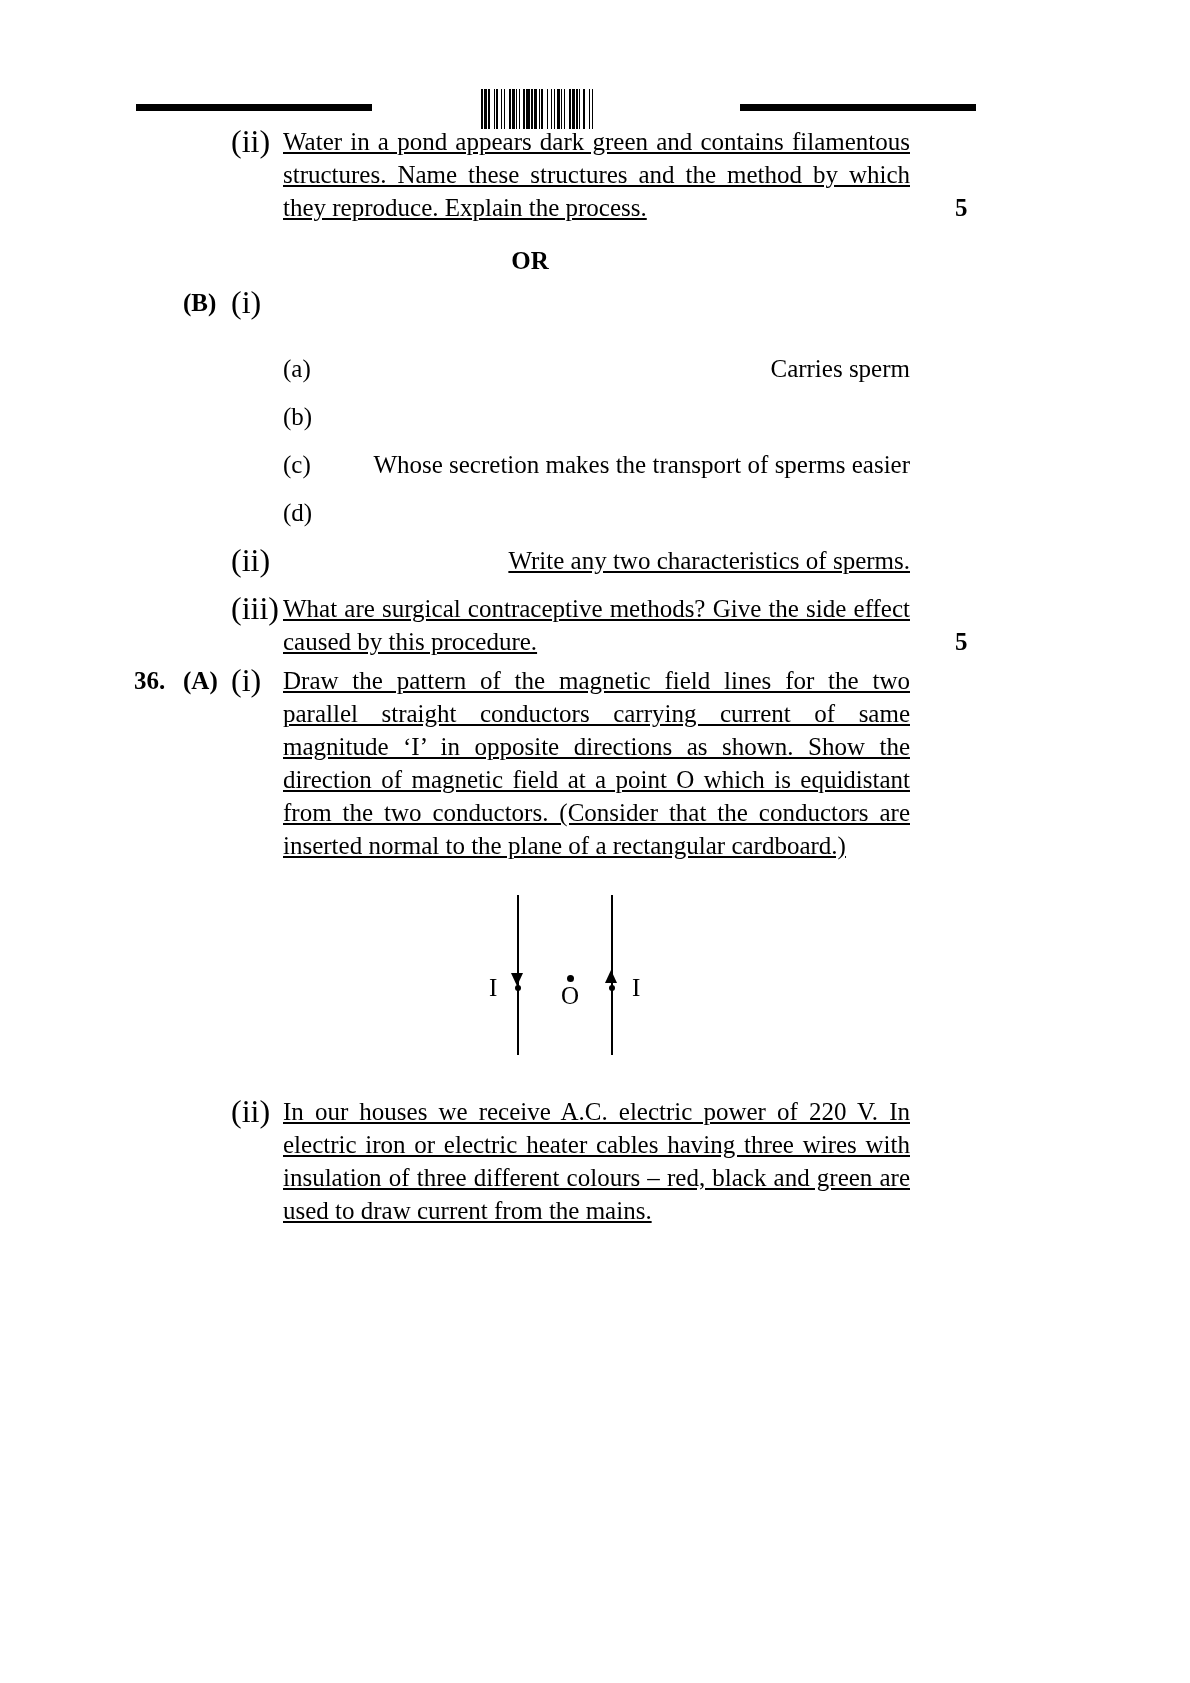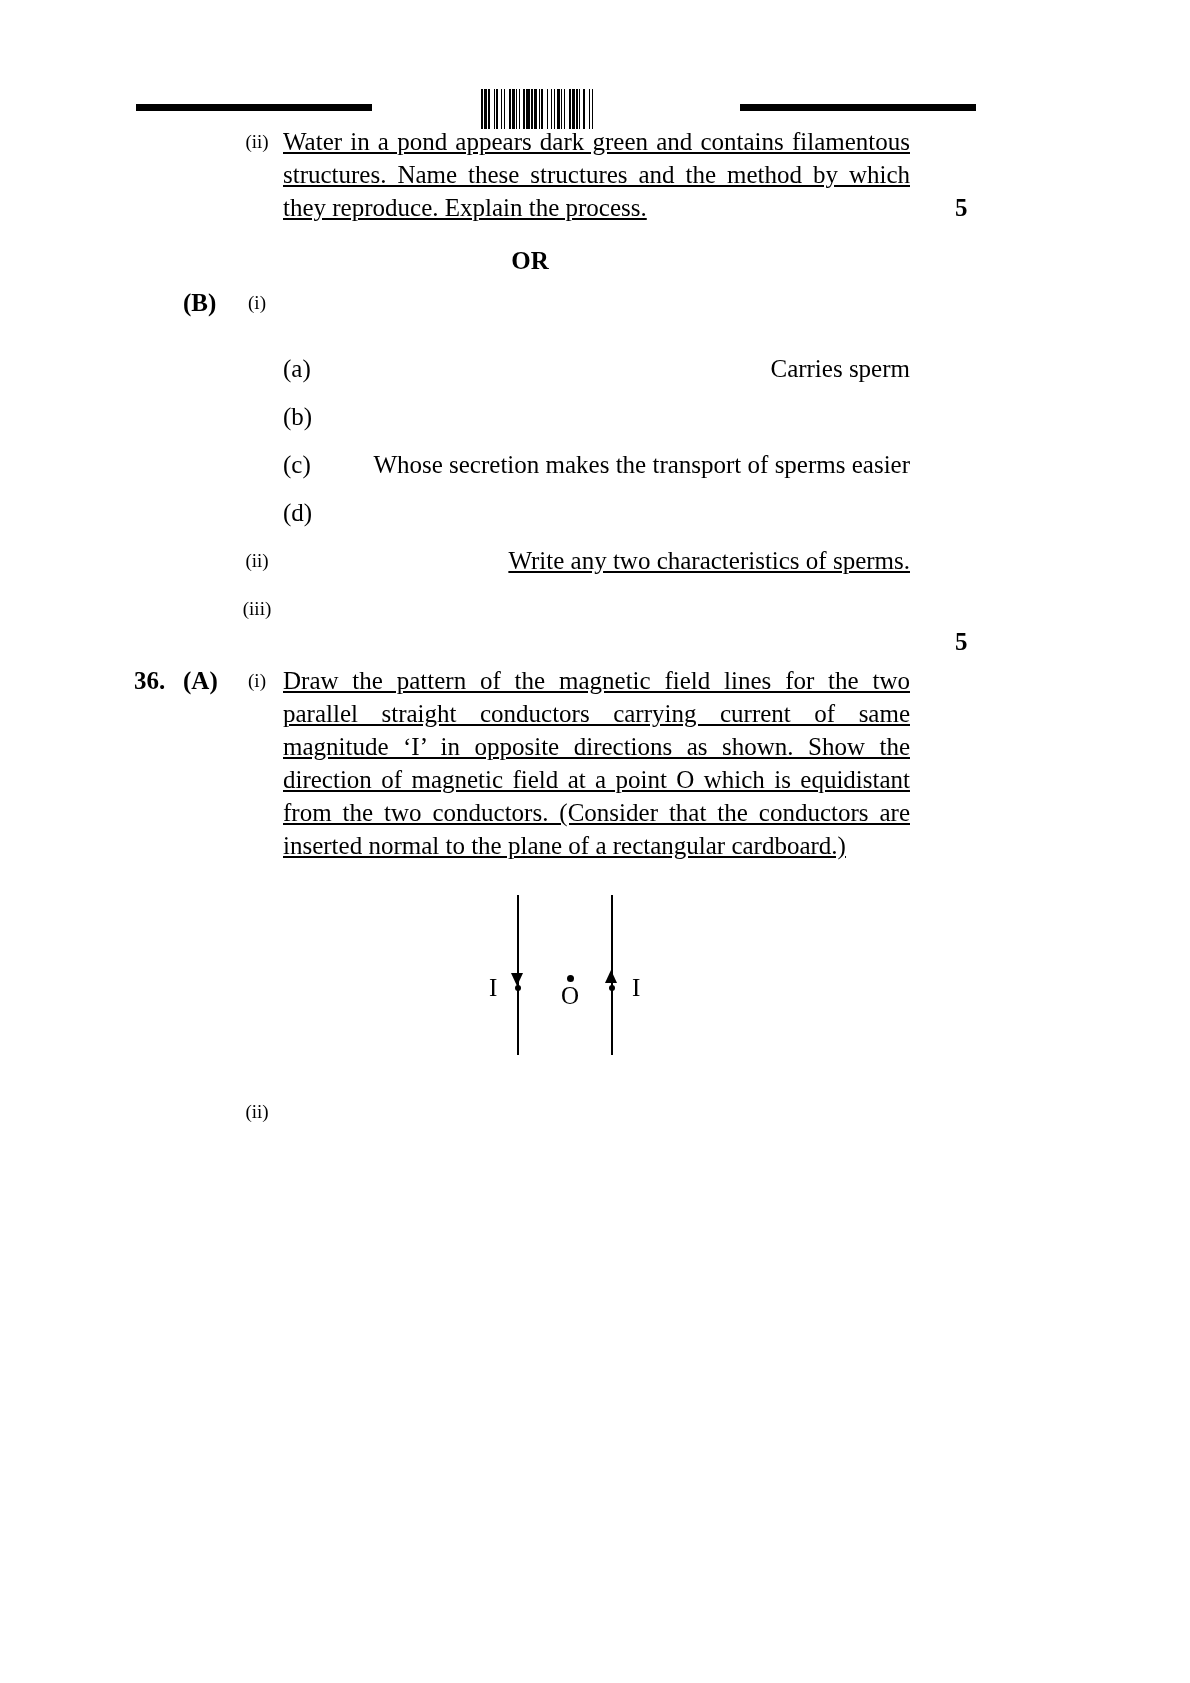--- a/index.html
+++ b/index.html
@@ -91,22 +91,22 @@
     width: 46px;
     text-align: left;
     font-weight: bold;
     font-size: 25px;
     line-height: 33px;
   }
   .col-roman {
     position: absolute;
     left: 231px;
     width: 52px;
-    text-align: center;
-    font-size: 19px;
+    text-align: left;
+    font-size: 32px;
     line-height: 33px;
   }
   .col-alpha {
     position: absolute;
     left: 283px;
     width: 54px;
     text-align: left;
     font-size: 25px;
     line-height: 33px;
   }
@@ -356,20 +356,21 @@
       <span class="col-alpha">(d)</span>
     </div>
 
     <div class="qrow" style="height:48px;">
       <span class="col-roman">(ii)</span>
       <div class="para nojust p-indent-283">Write any two characteristics of sperms.</div>
     </div>
 
     <div class="qrow" style="height:72px;">
       <span class="col-roman">(iii)</span>
+      <div class="para p-indent-283">What are surgical contraceptive methods? Give the side effect caused by this procedure.</div>
       <span class="marks" style="top:33px;">5</span>
     </div>
 
     <div class="qrow" style="height:220px;">
       <span class="col-num">36.</span>
       <span class="col-letter">(A)</span>
       <span class="col-roman">(i)</span>
       <div class="para p-indent-283">Draw the pattern of the magnetic field lines for the two parallel straight conductors carrying current of same magnitude ‘I’ in opposite directions as shown. Show the direction of magnetic field at a point O which is equidistant from the two conductors. (Consider that the conductors are inserted normal to the plane of a rectangular cardboard.)</div>
     </div>
 
@@ -388,17 +389,18 @@
 
     <div class="cond right"></div>
     <div class="arrow-head arrow-up"></div>
     <div class="node-dot r"></div>
     <div class="lbl-I right">I</div>
   </div>
 
   <div style="position:absolute; left:0; top:1095px; width:1190px;">
     <div class="qrow">
       <span class="col-roman">(ii)</span>
+      <div class="para p-indent-283">In our houses we receive A.C. electric power of 220 V. In electric iron or electric heater cables having three wires with insulation of three different colours – red, black and green are used to draw current from the mains.</div>
     </div>
   </div>
 
 
 </div>
 
 </body></html>

